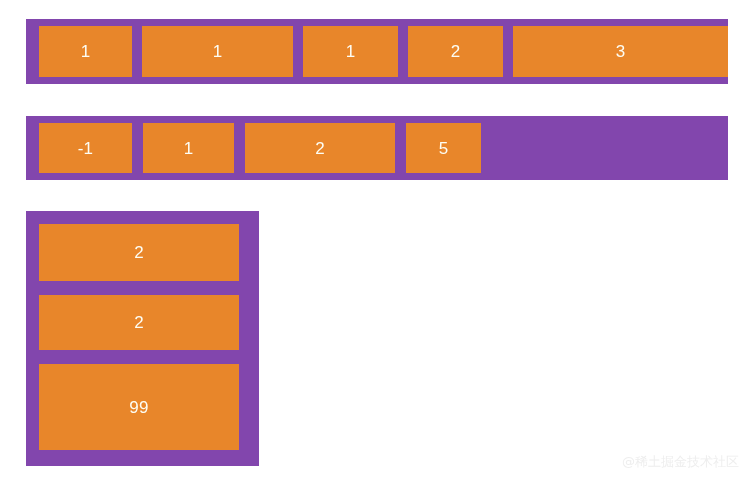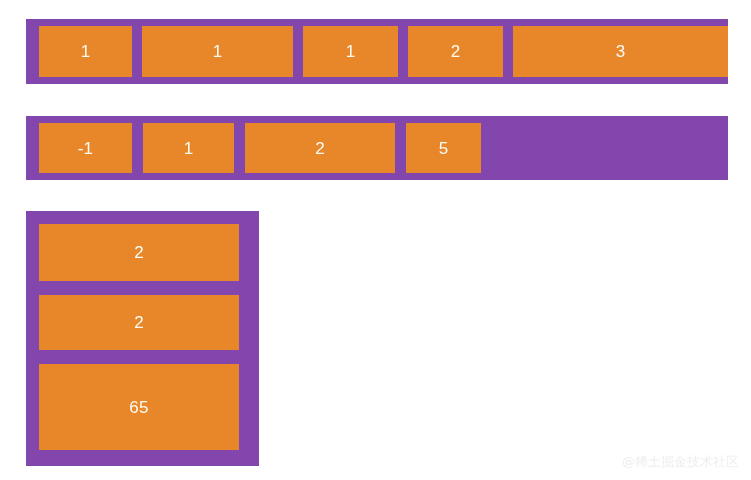--- a/index.html
+++ b/index.html
@@ -130,18 +130,18 @@
   <div class="flex-container row-container" id="row-two">
     <div class="flex-item" id="r2-i0">-1</div>
     <div class="flex-item" id="r2-i1">1</div>
     <div class="flex-item" id="r2-i2">2</div>
     <div class="flex-item" id="r2-i3">5</div>
   </div>
 
   <div class="flex-container col-container" id="col-one">
     <div class="flex-item" id="c1-i0">2</div>
     <div class="flex-item" id="c1-i1">2</div>
-    <div class="flex-item" id="c1-i2">65</div>
+    <div class="flex-item" id="c1-i2">99</div>
   </div>
 
   <div id="watermark">@稀土掘金技术社区</div>
 
 </div>
 
 </body></html>

